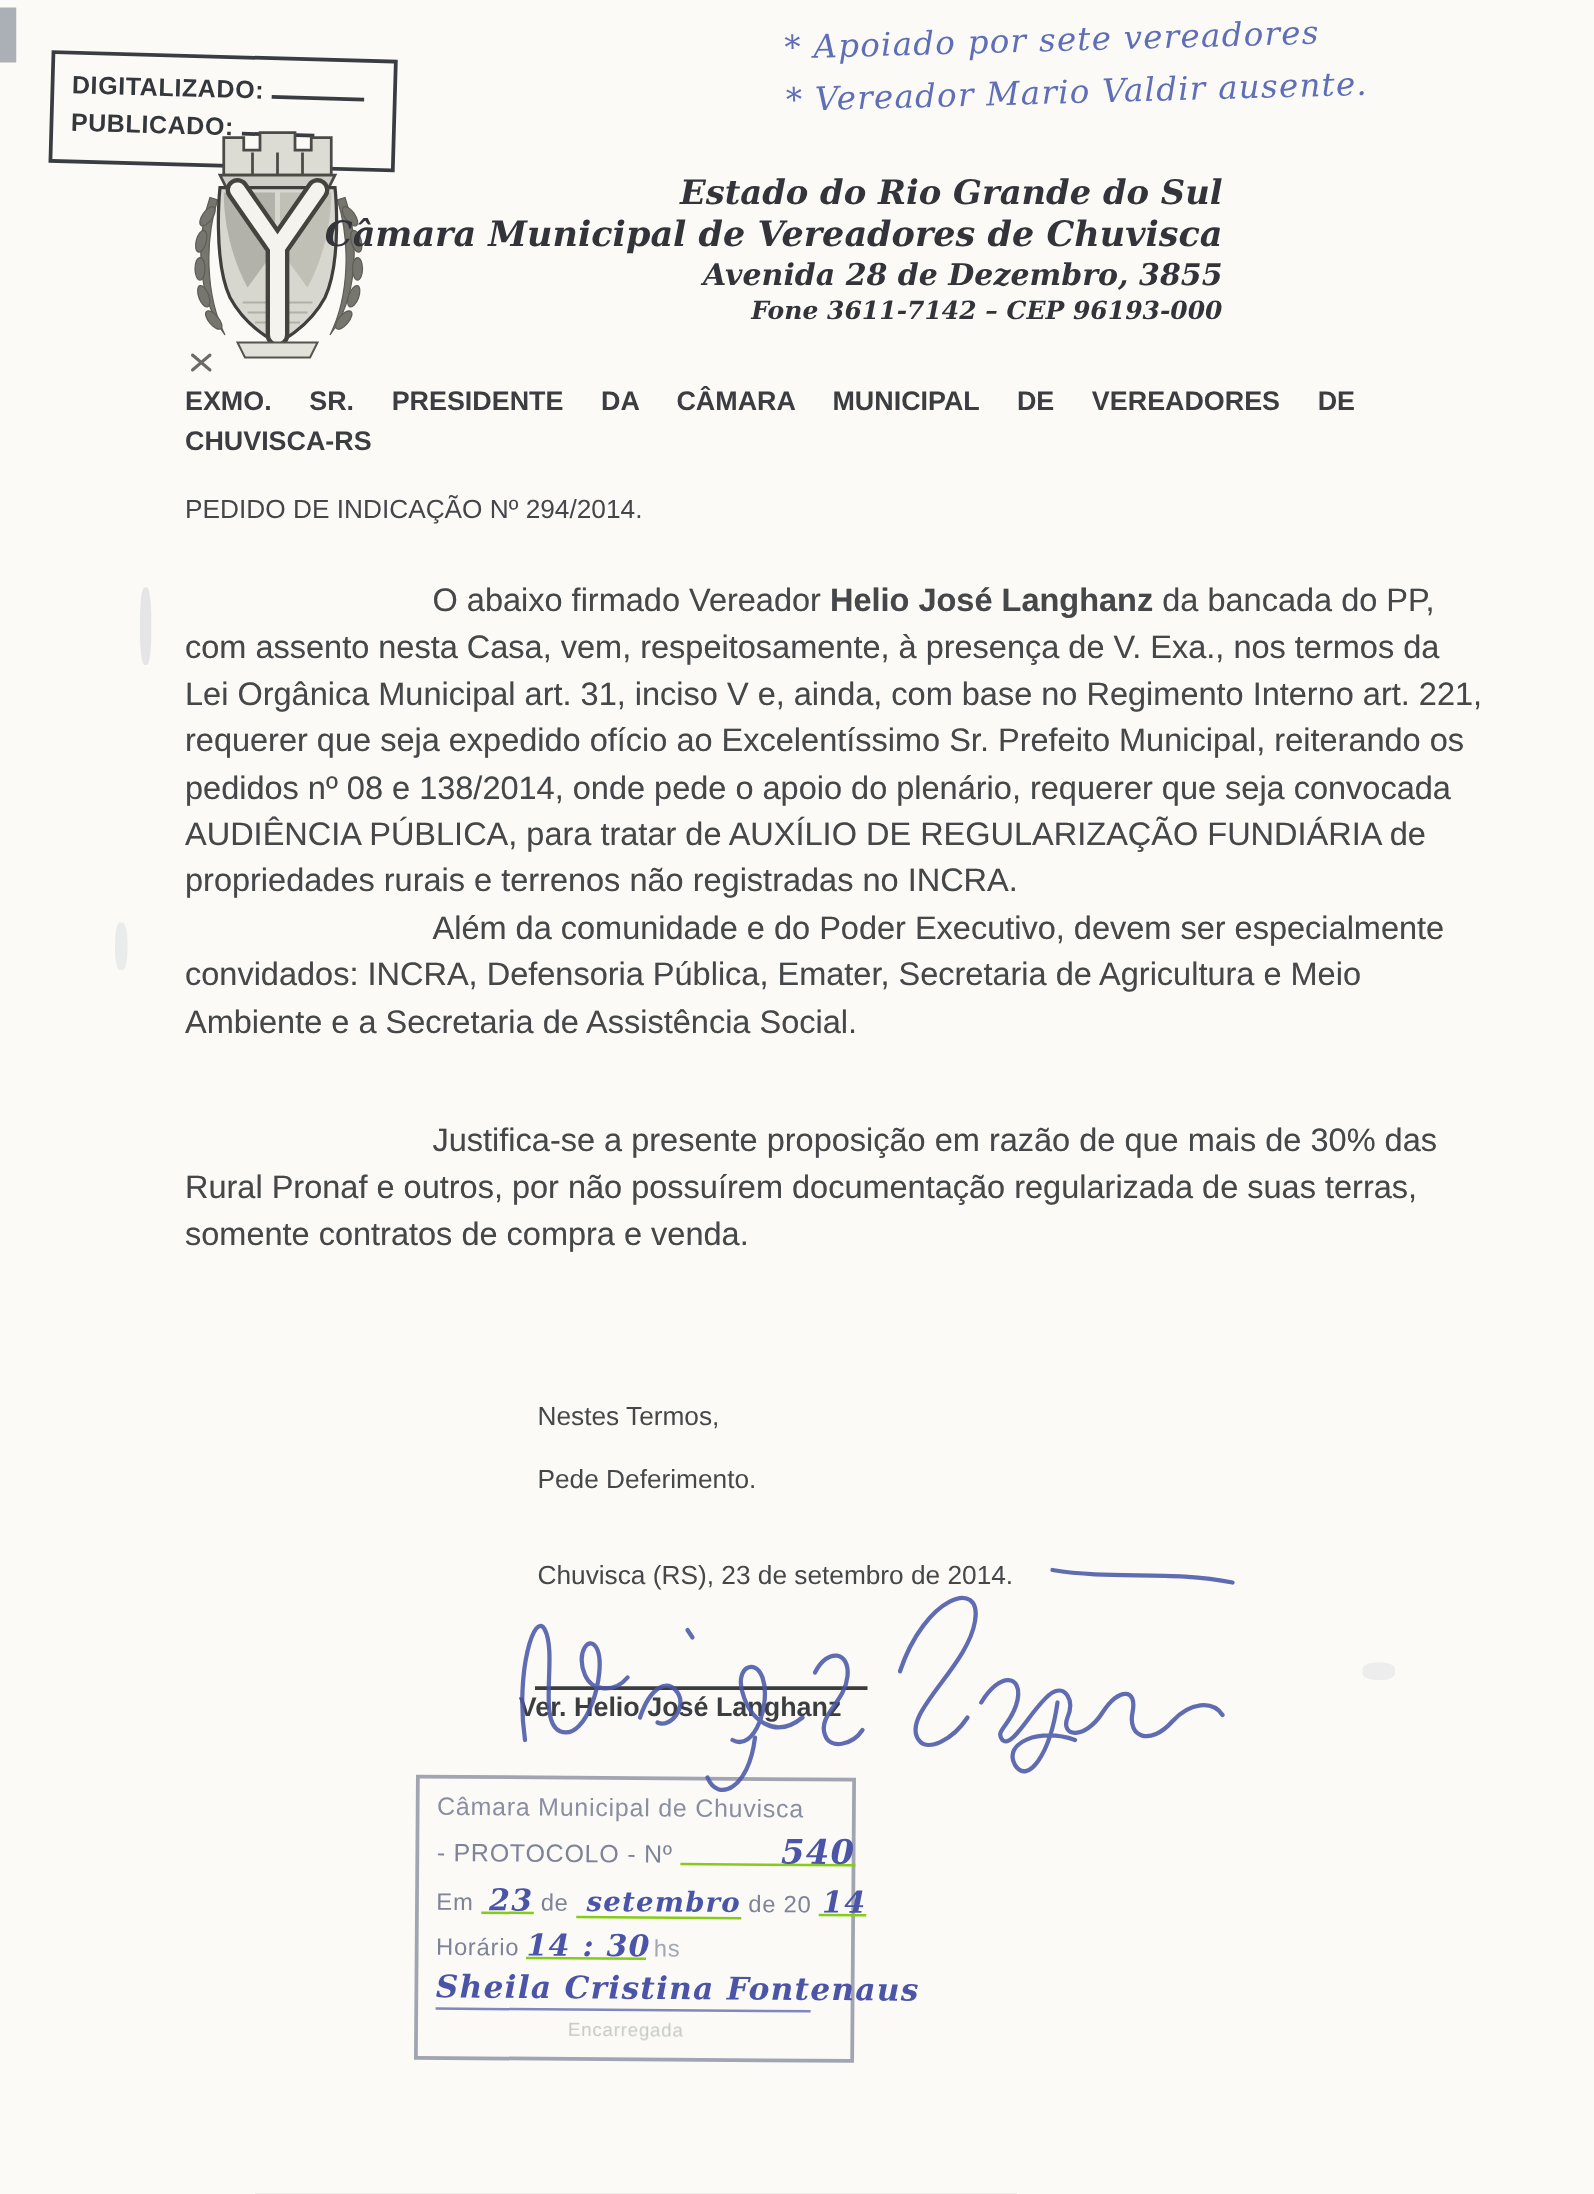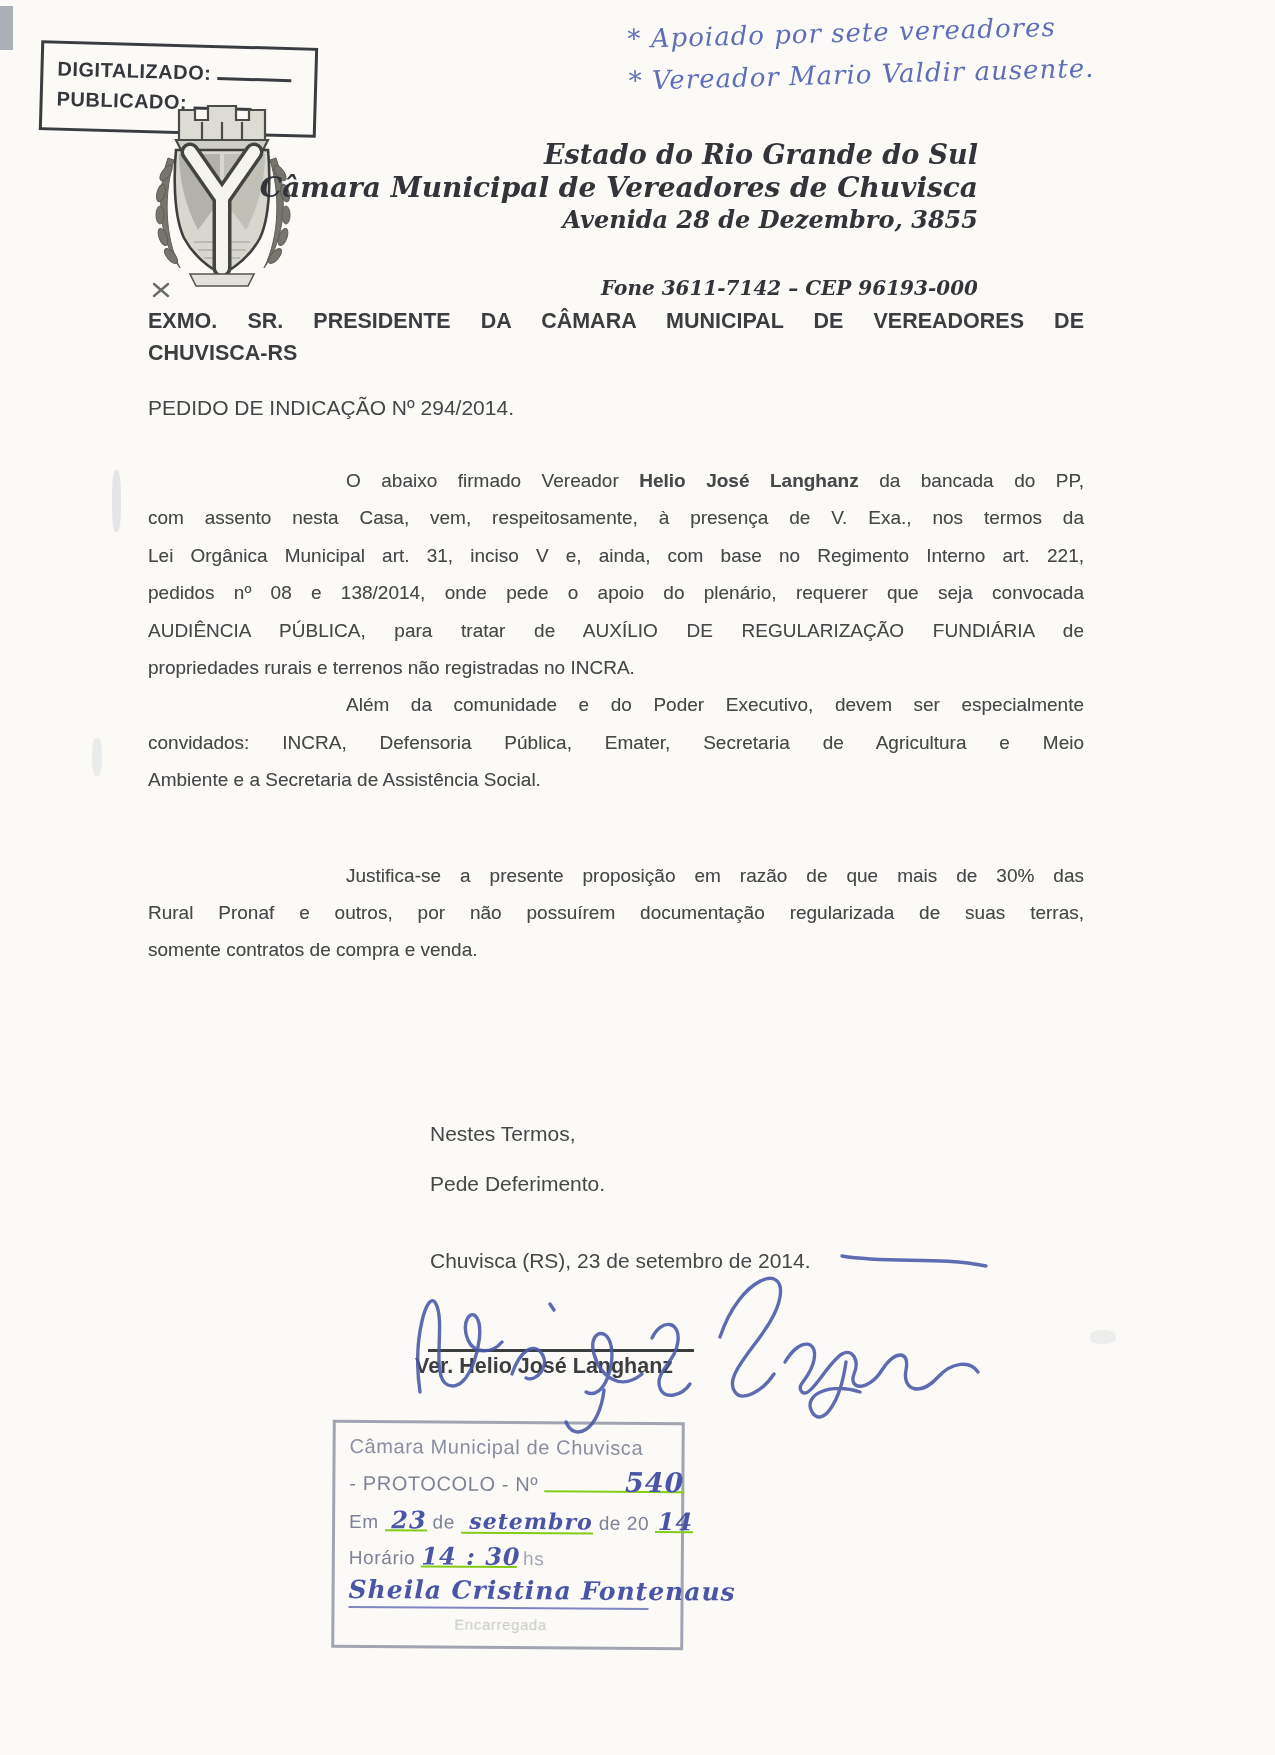--- a/index.html
+++ b/index.html
@@ -27,33 +27,33 @@
   }
   
   .crest{position:absolute; left:146px; top:88px;}
   .letterhead{
     position:absolute; left:258px; top:138px; width:720px; text-align:right;
     font-family:"DejaVu Serif", serif; font-style:italic; font-weight:bold; color:#32343a;
   }
   .lh1{font-size:27px; line-height:33px; white-space:nowrap;}
   .lh2{font-size:28px; line-height:34px; white-space:nowrap;}
   .lh3{font-size:24px; line-height:30px; white-space:nowrap;}
-  .lh4{font-size:20px; line-height:26px; white-space:nowrap;margin-top:40px;}
+  .lh4{font-size:20px; line-height:26px; white-space:nowrap;}
   
   .addressee1{
     position:absolute; left:148px; top:309px; width:936px; font-weight:bold; font-size:21.5px;
     color:#3b3d40; text-align:justify; text-align-last:justify; white-space:nowrap;
   }
   .addressee2{position:absolute; left:148px; top:341px; font-weight:bold; font-size:21.5px; color:#3b3d40;}
   .subject{position:absolute; left:148px; top:396px; font-size:21px; color:#44464a;}
   
   .bodycol{position:absolute; left:148px; top:462px; width:936px;}
   .bline{
     text-align:justify; text-align-last:justify; line-height:37.4px; height:37.4px;
-    font-size:19px; color:#454749; text-shadow:0 0 .5px rgba(70,70,75,.3); white-space:nowrap;
+    font-size:26px; color:#454749; text-shadow:0 0 .5px rgba(70,70,75,.3); white-space:nowrap;
   }
   .bline.last{text-align-last:left;}
   .bline.indent{padding-left:198px;}
   .gap{height:58px;}
   .bold{font-weight:bold;}
   
   .closing-item{position:absolute; left:430px; font-size:21px; color:#454749;}
   
   .sig-svg{position:absolute; left:390px; top:1242px; pointer-events:none; z-index:5;}
   .sig-rule{position:absolute; left:428px; top:1349px; width:266px; height:2.5px; background:#3c3d3f; z-index:3;}
@@ -166,20 +166,21 @@
 
   <div class="bodycol">
     <div>
       <div class="bline indent">
         <span>O abaixo firmado Vereador</span>
         <span class="bold">Helio José Langhanz</span>
         <span>da bancada do PP,</span>
       </div>
       <div class="bline">com assento nesta Casa, vem, respeitosamente, à presença de V. Exa., nos termos da</div>
       <div class="bline">Lei Orgânica Municipal art. 31, inciso V e, ainda, com base no Regimento Interno art. 221,</div>
+      <div class="bline">requerer que seja expedido ofício ao Excelentíssimo Sr. Prefeito Municipal, reiterando os</div>
       <div class="bline">pedidos nº 08 e 138/2014, onde pede o apoio do plenário, requerer que seja convocada</div>
       <div class="bline">AUDIÊNCIA PÚBLICA, para tratar de AUXÍLIO DE REGULARIZAÇÃO FUNDIÁRIA de</div>
       <div class="bline last">propriedades rurais e terrenos não registradas no INCRA.</div>
     </div>
     <div>
       <div class="bline indent">Além da comunidade e do Poder Executivo, devem ser especialmente</div>
       <div class="bline">convidados: INCRA, Defensoria Pública, Emater, Secretaria de Agricultura e Meio</div>
       <div class="bline last">Ambiente e a Secretaria de Assistência Social.</div>
     </div>
     <div class="gap"></div>

